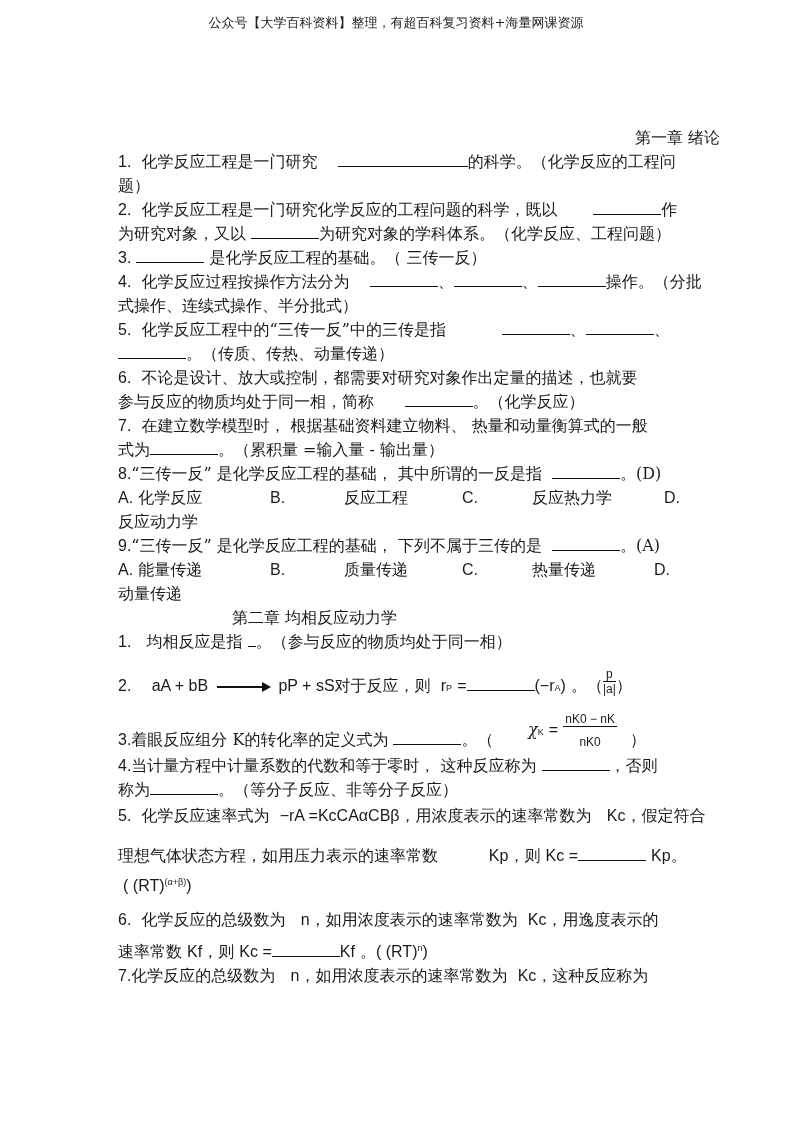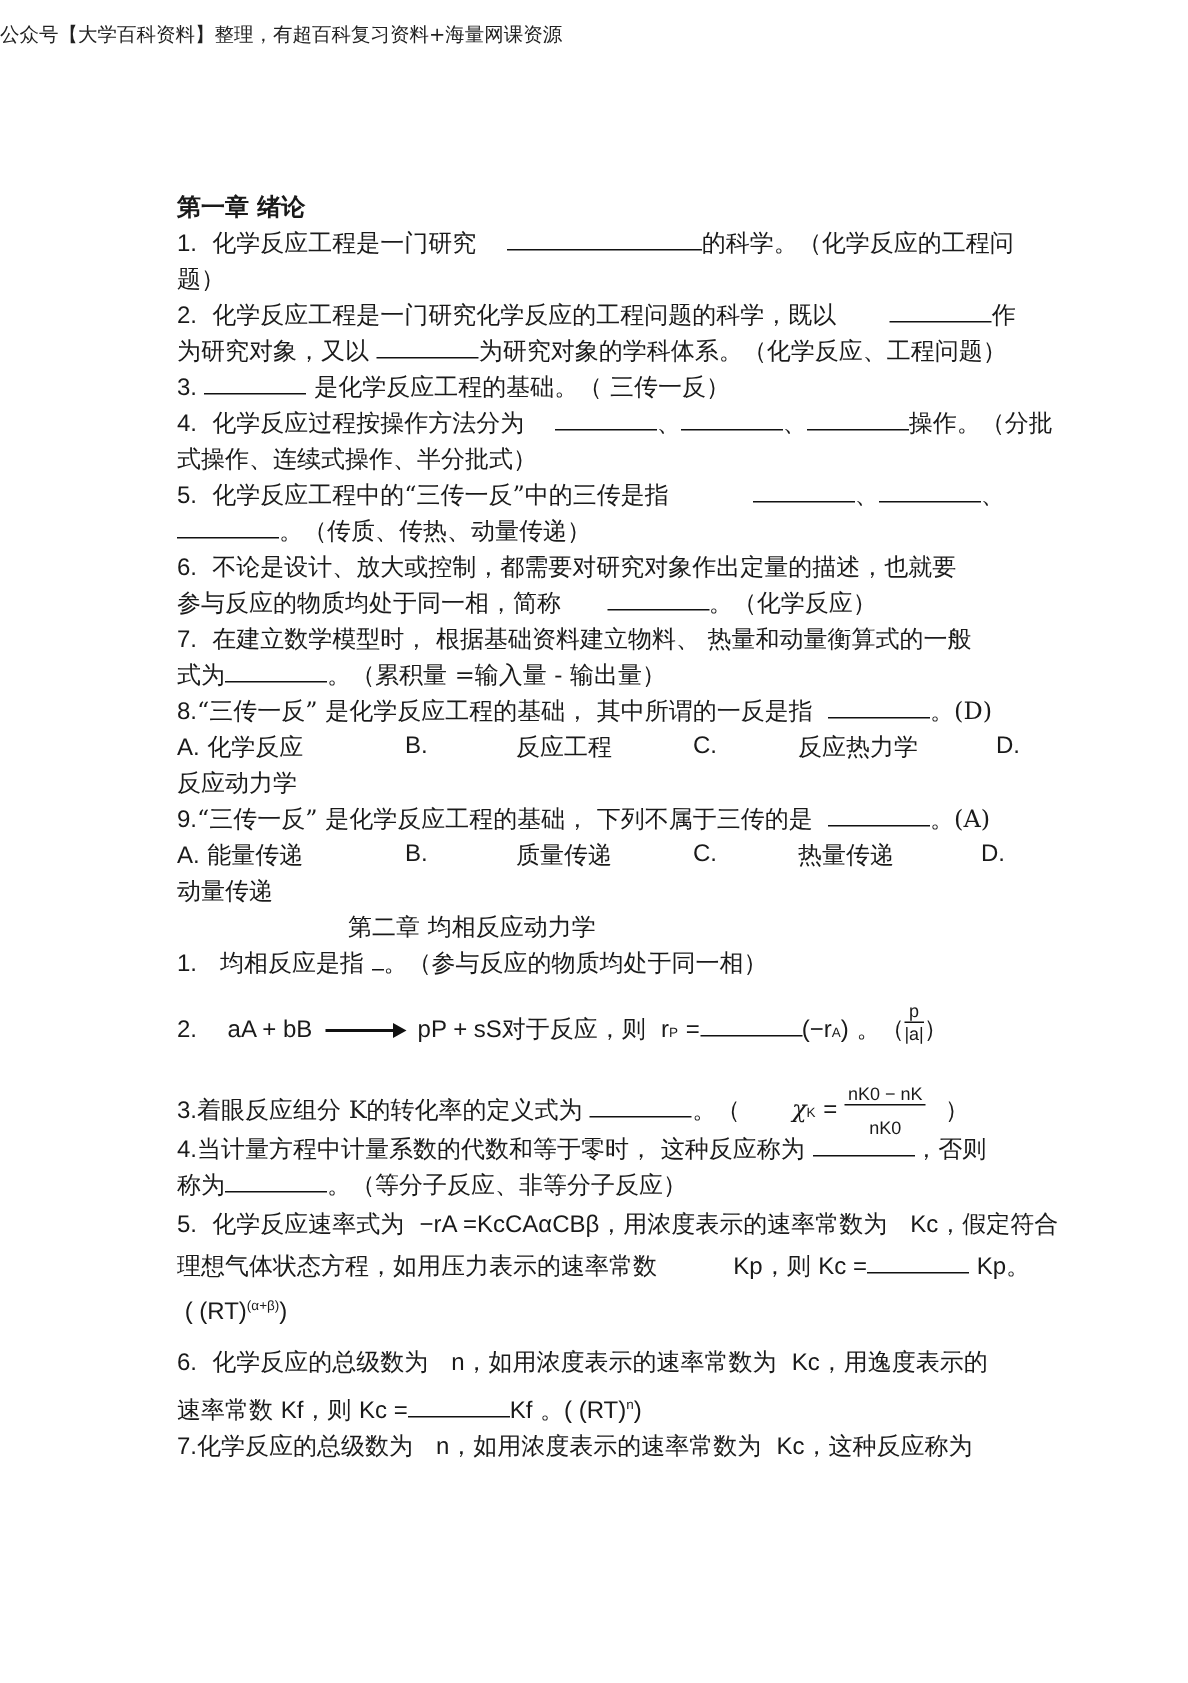--- a/index.html
+++ b/index.html
@@ -1,25 +1,25 @@
 <!DOCTYPE html>
 <html><head>
 <meta charset="utf-8">
 <style>
   html, body { margin:0; padding:0; background:#ffffff; }
   body { width:792px; height:1122px; position:relative; overflow:hidden;
          font-family:"DejaVu Serif","Liberation Serif",serif; color:#1a1a1a; }
-  .hdr { position:absolute; top:14px; left:0; width:792px; text-align:left;
+  .hdr { position:absolute; top:14px; left:0; width:792px; text-align:center;
          font-size:13px; color:#222; }
   .page { position:absolute; left:118px; top:126px; width:602px; font-size:16px; line-height:24px; }
   .ln { white-space:nowrap; height:24px; position:relative; }
   .num { font-family:"Liberation Sans",sans-serif; }
   .sans { font-family:"Liberation Sans",sans-serif; }
   .blank { display:inline-block; border-bottom:1.5px solid #111; height:14px; vertical-align:baseline; } .w70 { width:68px; } .w130 { width:130px; } .w8 { width:8px; }
-  .title { text-align:left;font-weight:bold; }
+  .title { text-align:right; }
   .small { font-family:"Liberation Sans",sans-serif; font-size:16px; }
   .tiny { font-family:"Liberation Sans",sans-serif; font-size:9px; }
   .frac { display:inline-block; vertical-align:middle; text-align:center; font-family:"Liberation Sans",sans-serif; font-size:12px; line-height:14px; }
   .frac .top { border-bottom:1px solid #111; padding:0 2px; display:block; }
   .arrow { display:inline-block; width:52px; height:2px; background:#111; vertical-align:middle; position:relative; margin:0 4px; }
   .arrow:after { content:""; position:absolute; right:-2px; top:-4px; border-left:9px solid #111; border-top:5px solid transparent; border-bottom:5px solid transparent; }
 </style>
 </head>
 <body>
 
@@ -108,40 +108,40 @@
     <span class="small">aA + bB</span>
     <span class="arrow"></span>
     <span class="small">pP + sS</span><span>对于反应，则</span>&nbsp;
     <span class="small">r</span><span class="tiny">P</span>
     <span class="small">=</span><span class="blank w70"></span><span class="small">(−r</span><span class="tiny">A</span><span class="small">)</span>
     <span>。（</span><span class="frac" style="vertical-align:-2px"><span class="top">p</span><span>|a|</span></span><span>）</span>
   </div>
 
   <div class="ln" style="height:48px; line-height:68px">
     <span class="num">3.</span><span>着眼反应组分  K的转化率的定义式为</span>&nbsp;<span class="blank w70"></span><span>。（</span>
-    <span style="position:absolute; left:410px; top:16px; line-height:14px">
+    <span style="position:absolute; left:410px; top:6px; line-height:14px">
       <span style="font-style:italic">χ</span><span class="tiny">K</span>
       <span class="small">=</span>
       <span class="frac"><span class="top">nK0 − nK</span><span style="display:block;padding-top:8px">nK0</span></span>
     </span>
     <span style="position:absolute; left:512px">）</span>
   </div>
 
   <div class="ln">
     <span class="num">4.</span><span>当计量方程中计量系数的代数和等于零时，    这种反应称为</span>&nbsp;<span class="blank w70"></span><span>，否则</span>
   </div>
   <div class="ln"><span>称为</span><span class="blank w70"></span><span>。（等分子反应、非等分子反应）</span></div>
 
   <div class="ln" style="margin-top:2px">
     <span class="num">5.</span>&nbsp;
     <span>化学反应速率式为</span>&nbsp;
     <span class="small">−rA =KcCAαCBβ</span><span>，用浓度表示的速率常数为</span>&nbsp;&nbsp;
     <span class="small">Kc</span><span>，假定符合</span>
   </div>
-  <div class="ln" style="margin-top:4px">
+  <div class="ln" style="margin-top:16px">
     <span>理想气体状态方程，如用压力表示的速率常数</span>&nbsp;&nbsp;&nbsp;&nbsp;&nbsp;&nbsp;&nbsp;&nbsp;&nbsp;&nbsp;<span class="small">Kp</span><span>，则</span>
     <span class="small">Kc =</span><span class="blank w70"></span>
     <span class="small">Kp</span><span>。</span>
   </div>
   <div class="ln" style="margin-top:2px">
     &nbsp;<span class="small">( (RT)</span><sup class="tiny">(α+β)</sup><span class="small">)</span>
   </div>
 
   <div class="ln" style="margin-top:14px">
     <span class="num">6.</span>&nbsp;

